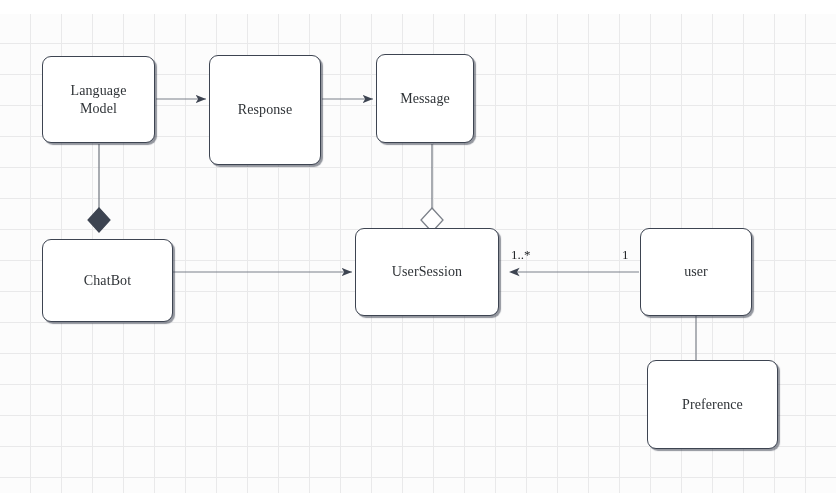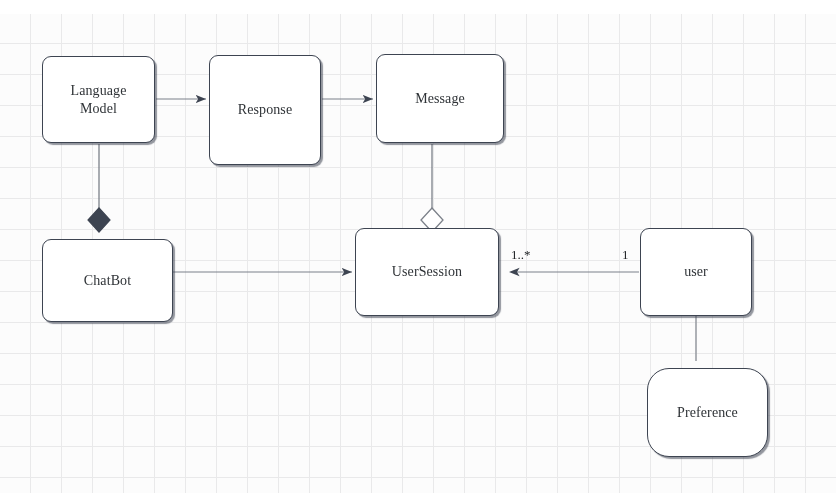--- a/index.html
+++ b/index.html
@@ -112,37 +112,37 @@
 
   <div class="node" style="left:42px; top:42px; width:113px; height:87px;">
     <span class="node-label">Language
 Model</span>
   </div>
 
   <div class="node" style="left:209px; top:41px; width:112px; height:110px;">
     <span class="node-label">Response</span>
   </div>
 
-  <div class="node" style="left:376px; top:40px; width:128px; height:89px;">
+  <div class="node" style="left:376px; top:40px; width:98px; height:89px;">
     <span class="node-label">Message</span>
   </div>
 
   <div class="node" style="left:42px; top:225px; width:131px; height:83px;">
     <span class="node-label">ChatBot</span>
   </div>
 
   <div class="node" style="left:355px; top:214px; width:144px; height:88px;">
     <span class="node-label">UserSession</span>
   </div>
 
   <div class="node" style="left:640px; top:214px; width:112px; height:88px;align-items:center;">
     <span class="node-label">user</span>
   </div>
 
-  <div class="node" style="left:647px; top:354px; width:121px; height:89px;border-radius:22px;">
+  <div class="node" style="left:647px; top:346px; width:131px; height:89px;">
     <span class="node-label">Preference</span>
   </div>
 
   <span class="edge-label" style="left:511px; top:233px;">1..*</span>
 
   <span class="edge-label" style="left:622px; top:233px;">1</span>
 
 </div>
 
 </body></html>

